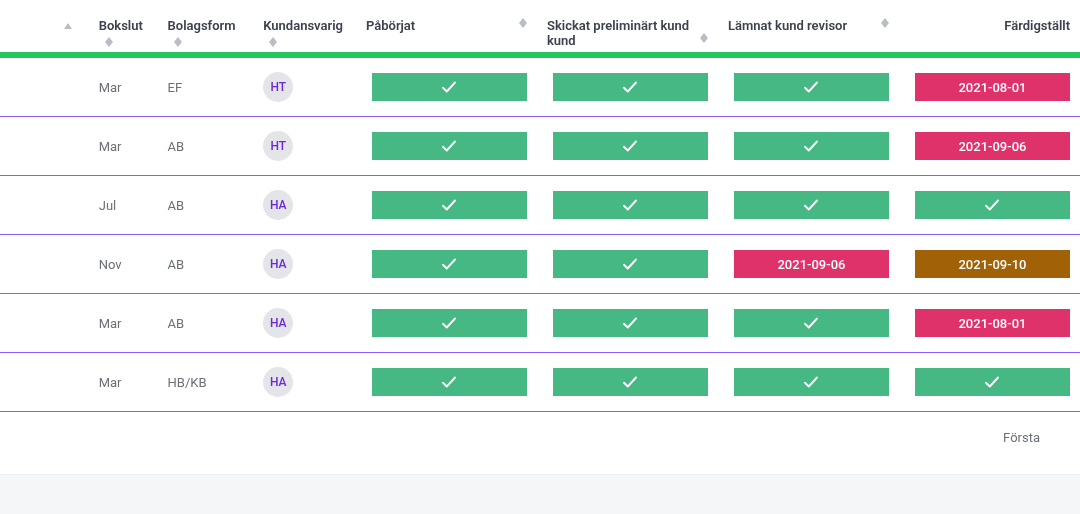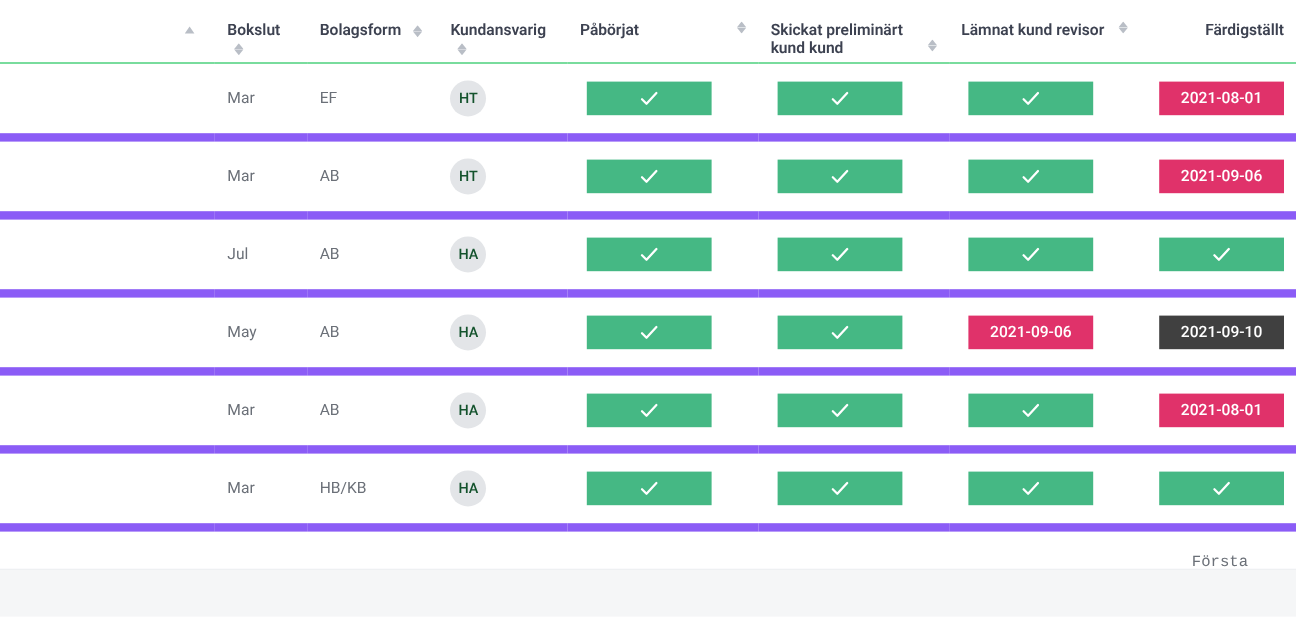--- a/index.html
+++ b/index.html
@@ -16,40 +16,40 @@
   }
 
   .table { width: 100%; border-collapse: collapse; }
   .thead-row { }
   .th, .td { text-align: left; vertical-align: top; }
 
   .th {
     padding: 18px 10px 4px 10px;
     font-weight: 600;
     color: #3c4150;
-    border-bottom: 1px solid #22c55e;
+    border-bottom: 6px solid #22c55e;
     background: #fff;
     white-space: normal;
   }
   .th .hlabel { display: inline; }
   .sort-icon {
     display: inline-flex;
     flex-direction: column;
     align-items: center;
     vertical-align: middle;
     margin-left: 6px;
     line-height: 4px;
     color: #b9bec6;
   }
   .sort-icon svg { display: block; }
   .sort-single { color: #b9bec6; }
 
   .td {
     padding: 14px 10px;
-    border-bottom: 7px solid #8b5cf6;
+    border-bottom: 1px solid #8b5cf6;
     color: #6b7078;
     vertical-align: middle;
     height: 50px;
   }
 
   
   .col-first   { width: 180px; }
   .col-bokslut { width: 77px; }
   .col-bolags  { width: 109px; }
   .col-kund    { width: 108px; }
@@ -62,53 +62,53 @@
   }
 
   
   .avatar {
     display: inline-flex;
     align-items: center;
     justify-content: center;
     width: 30px; height: 30px;
     border-radius: 50%;
     background: #e3e5e8;
-    color: #14532d;
+    color: #6d28d9;
     font-size: 12px;
     font-weight: 500;
   }
 
   
   .pill {
     display: inline-flex;
     align-items: center;
     justify-content: center;
-    width: 104px;
+    width: 155px;
     height: 28px;
     border-radius: 0;
     color: #fff;
     font-size: 13px;
     font-weight: 500;
   }
   .pill-green  { background: #45b884; }
   .pill-pink   { background: #e0326a; }
-  .pill-orange { background: #404040; }
+  .pill-orange { background: #a16207; }
 
   .pill .check-icon { display: inline-flex; }
   .pill .check-icon svg { width: 18px; height: 18px; }
 
   .col-kund .cell-center { text-align: center; }
   .status-cell { text-align: left; padding-left: 16px; }
 
   .pager {
     text-align: right;
     padding: 18px 40px 0 0;
     color: #6b7078;
   }
-  .pager span { cursor: pointer; font-family: Liberation Mono, monospace; }
+  .pager span { cursor: pointer; }
 
   .footer-band {
     position: absolute;
     left: 0; right: 0; bottom: 0;
     height: 40px;
     background: #f5f6f7;
     border-top: 1px solid #eef0f2;
   }
 </style>
 </head>
@@ -285,21 +285,21 @@
         <td class="td col-fardig status-cell"><span class="pill pill-green">
             <span class="check-icon">
               <svg viewBox="0 0 24 24" fill="none" stroke="#fff" stroke-width="2.5" stroke-linecap="round" stroke-linejoin="round">
                 <polyline points="4 13 9 18 20 6"></polyline>
               </svg>
             </span>
           </span></td>
       </tr>
       <tr>
         <td class="td col-first"></td>
-        <td class="td col-bokslut">May</td>
+        <td class="td col-bokslut">Nov</td>
         <td class="td col-bolags">AB</td>
         <td class="td col-kund"><span class="cell-center"><span class="avatar">HA</span></span></td>
         <td class="td col-status status-cell"><span class="pill pill-green">
             <span class="check-icon">
               <svg viewBox="0 0 24 24" fill="none" stroke="#fff" stroke-width="2.5" stroke-linecap="round" stroke-linejoin="round">
                 <polyline points="4 13 9 18 20 6"></polyline>
               </svg>
             </span>
           </span></td>
         <td class="td col-status status-cell"><span class="pill pill-green">

